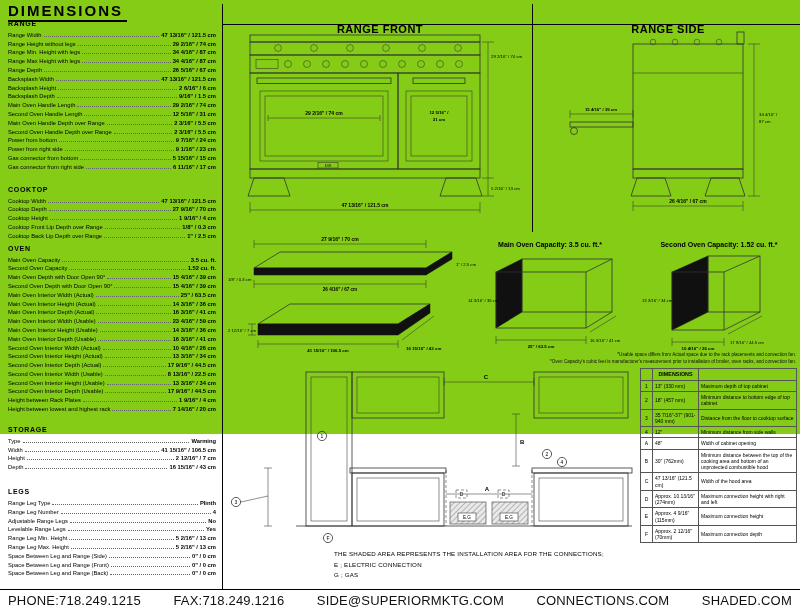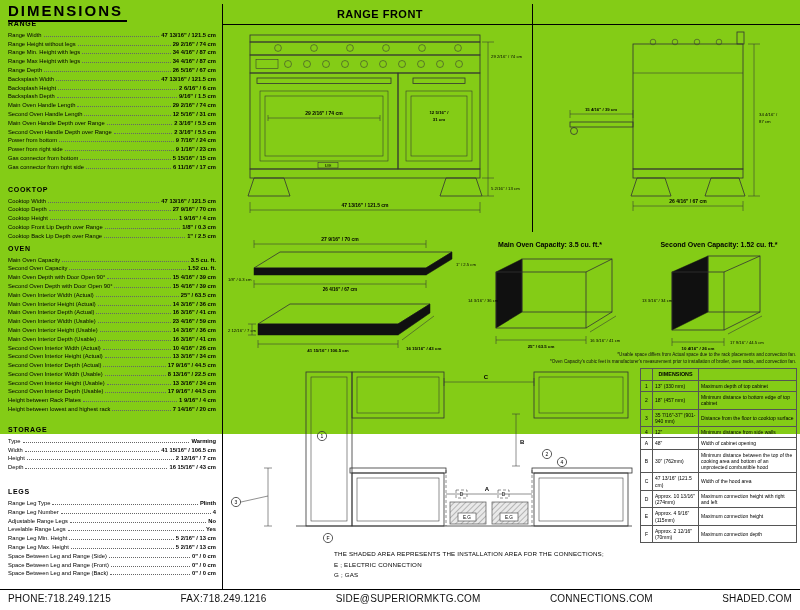--- a/index.html
+++ b/index.html
@@ -4,21 +4,21 @@
 <style>
   * { margin:0; padding:0; box-sizing:border-box; }
   html,body { width:800px; height:610px; background:#fff; color:#000;
     font-family:"Liberation Sans", sans-serif; overflow:hidden; }
   #page { position:relative; width:800px; height:434px; background:#84cc16; }
   .abs { position:absolute; }
   .vline { width:1px; background:#000; }
   .hline { height:1px; background:#000; }
   .doc-title { left:8px; top:2px; font-size:15px; font-weight:bold; letter-spacing:2px;
     border-bottom:2px solid #000; padding:0 4px 1px 0; }
-  .panel-title { font-size:11px; font-weight:bold; text-align:center; letter-spacing:.5px; }
+  .panel-title { font-size:11px; font-weight:bold; text-align:center; letter-spacing:.5px;margin-top:15px; }
   
   .specs { left:8px; top:20px; width:208px; }
   .spec-heading { font-size:7px; font-weight:bold; letter-spacing:.7px; margin-bottom:2px; }
   .spec-row { display:flex; align-items:flex-end; height:8.8px; font-size:5.8px; }
   .spec-label { white-space:nowrap; }
   .leader { flex:1; border-bottom:1px dotted #666; margin:0 2px 1px 2px; min-width:4px; }
   .spec-value { font-weight:bold; white-space:nowrap; }
   .sec-cooktop { margin-top:16px; } .sec-oven { margin-top:6px; }
   .sec-storage { margin-top:14px; } .sec-legs { margin-top:18px; }
   
@@ -35,35 +35,36 @@
   .footnotes { font-size:4.6px; text-align:right; line-height:1.6; color:#111; }
   .install-note { font-size:6.2px; line-height:1.7; letter-spacing:.2px; }
   
   .dim-table { border-collapse:collapse; width:157px; font-size:5px; line-height:1.25; }
   .dim-table th, .dim-table td { border:1px solid #555; padding:2px 2px; vertical-align:middle; }
   .dim-table th { font-size:5.4px; text-align:center; }
   .dim-table .c1 { width:12px; text-align:center; }
   .dim-table .c2 { width:46px; }
   
   .footer { left:8px; top:593px; width:784px; display:flex; justify-content:space-between;
-    font-size:10px; letter-spacing:.2px; color:#111; }
+    font-size:13px; letter-spacing:.2px; color:#111; }
 </style>
 </head>
 <body>
 
 <div id="page">
 
   <div class="abs doc-title">DIMENSIONS</div>
 
   <div class="abs vline" style="left:222px;top:4px;height:585px;"></div>
   <div class="abs vline" style="left:532px;top:4px;height:228px;"></div>
   <div class="abs hline" style="left:222px;top:24px;width:578px;"></div>
   <div class="abs hline" style="left:0;top:589px;width:800px;"></div>
 
   <div class="abs panel-title" style="left:232px;top:8px;width:296px;">RANGE FRONT</div>
+  <div class="abs panel-title" style="left:540px;top:8px;width:256px;">RANGE SIDE</div>
 
   <div class="abs specs">
     <div class="spec-section">
       <div class="spec-heading">RANGE</div>
       <div>
 
       <div class="spec-row">
             <span class="spec-label">Range Width</span>
             <span class="leader"></span>
             <span class="spec-value">47 13/16" / 121.5 cm</span>

